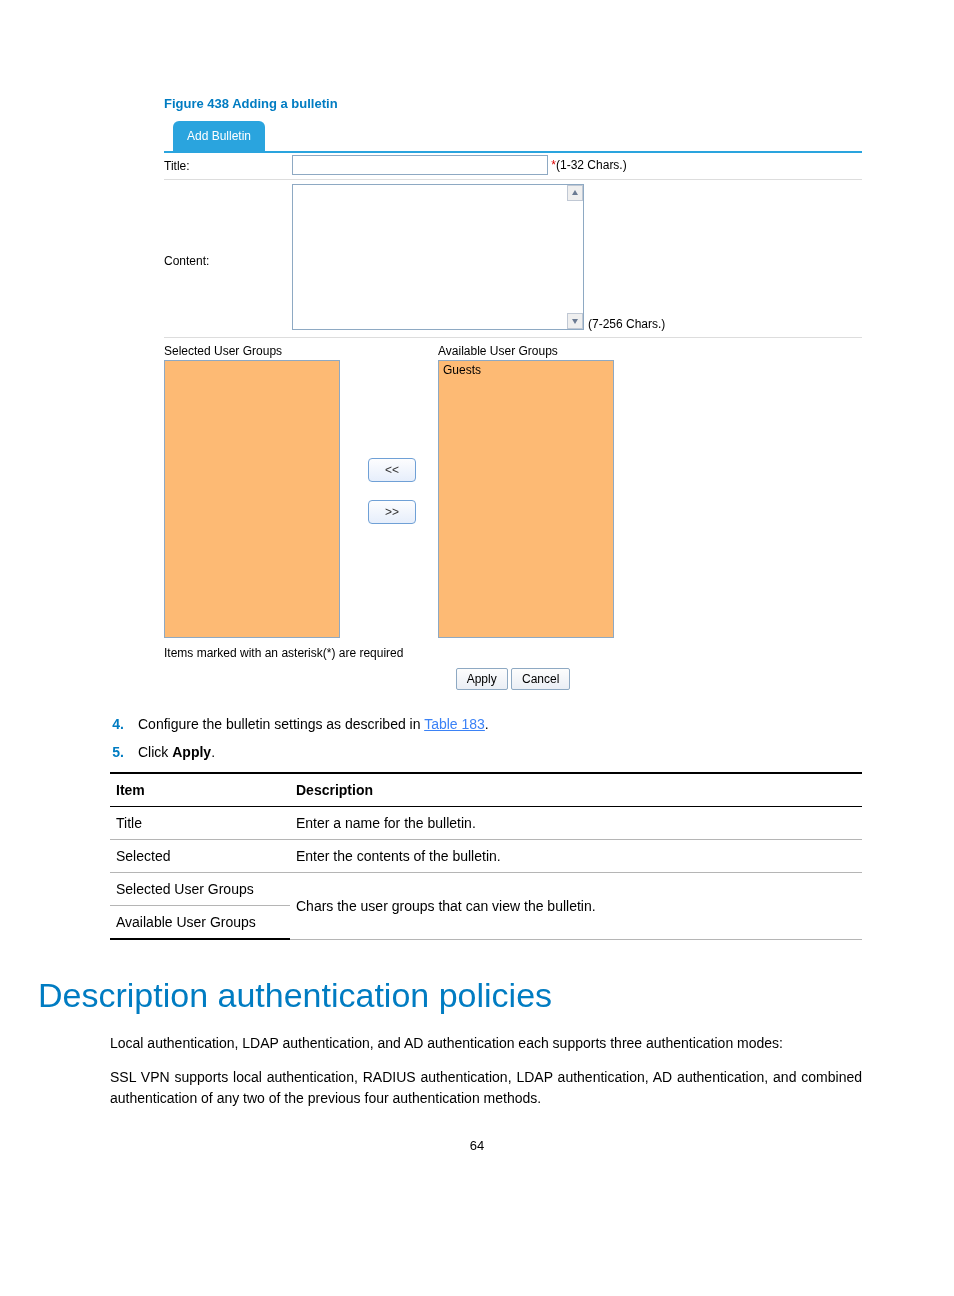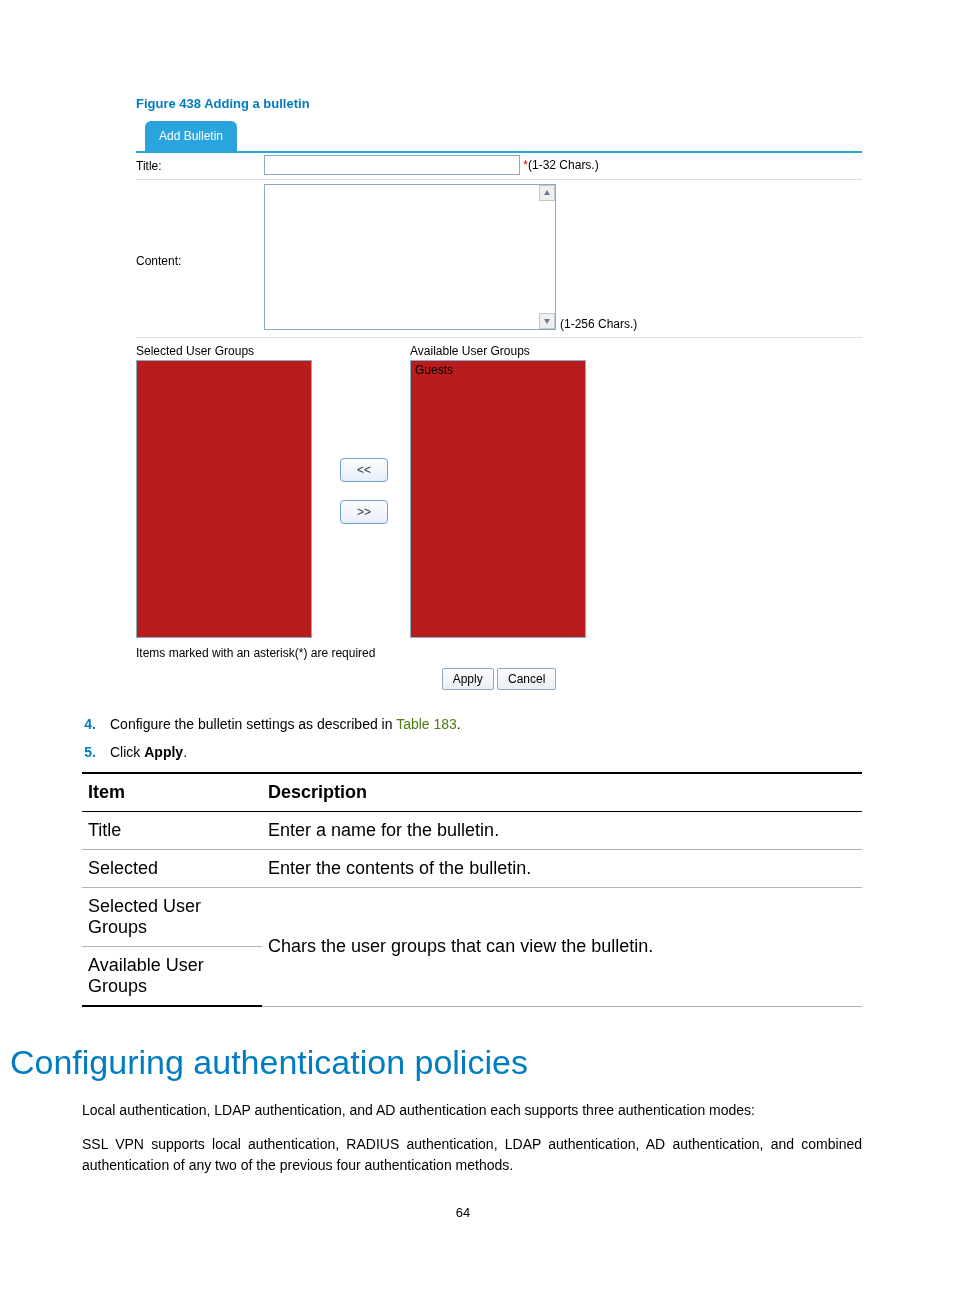--- a/index.html
+++ b/index.html
@@ -5,21 +5,21 @@
   * { box-sizing: border-box; }
   body {
     margin: 0;
     background: #fff;
     font-family: Arial, Helvetica, sans-serif;
     font-size: 13px;
     color: #000;
     width: 954px;
   }
   .page {
-    padding: 96px 92px 40px 64px;
+    padding: 96px 92px 40px 92px;
   }
   .indent {
     margin-left: 72px;
   }
   .fig-caption {
     color: #007cc2;
     font-weight: bold;
     font-size: 13px;
     margin-bottom: 8px;
     margin-left: 72px;
@@ -114,21 +114,21 @@
   .groups-col {
     display: flex;
     flex-direction: column;
   }
   .group-label {
     font-size: 12px;
     margin-bottom: 2px;
   }
   .listbox {
     border: 1px solid #8ea9c3;
-    background: #b91c1c;
+    background: #fdba74;
     font-size: 12px;
     padding: 2px;
     overflow: hidden;
   }
   .list-item { padding: 0 2px; }
   .move-col {
     display: flex;
     flex-direction: column;
     justify-content: center;
     align-items: center;
@@ -176,32 +176,32 @@
   .step-num {
     width: 28px;
     color: #007cc2;
     font-weight: bold;
     text-align: right;
     padding-right: 14px;
     margin-left: 0;
   }
   .step-body { flex: 1; }
   .step-body b { font-weight: bold; }
-  .link { color: #4d7c0f; }
+  .link { color: #3b82f6; text-decoration: underline; }
   .table-caption {
     color: #007cc2;
     font-weight: bold;
     font-size: 13px;
     margin: 4px 0 10px 0;
   }
   table.cfg {
     width: 100%;
     border-collapse: collapse;
     font-family: "Segoe UI", Arial, sans-serif;
-    font-size: 18px;
+    font-size: 14px;
   }
   table.cfg th {
     text-align: left;
     font-weight: bold;
     border-top: 2px solid #000;
     border-bottom: 1px solid #000;
     padding: 8px 6px;
   }
   table.cfg td {
     border-bottom: 1px solid #b5b5b5;
@@ -267,21 +267,21 @@
               </svg>
           </div>
           <div class="arrow-btn">
             <svg width="8" height="8" viewBox="0 0 8 8">
                 <polygon points="1,2 7,2 4,7" fill="#6b7b93"></polygon>
               </svg>
           </div>
         </div>
       </div>
       <div style="align-self:flex-end; padding-bottom:2px; padding-left:4px;">
-        <span class="hint-text">(1-256 Chars.)</span>
+        <span class="hint-text">(7-256 Chars.)</span>
       </div>
     </div>
 
     <div class="groups-row noborder">
       <div class="groups-col sel-col">
         <div class="group-label">Selected User Groups</div>
         <div class="listbox sel-listbox"></div>
       </div>
 
       <div class="move-col">
@@ -342,20 +342,20 @@
           <td rowspan="2">Chars the user groups that can view the bulletin.</td>
         </tr>
         <tr>
           <td class="item-col">Available User Groups</td>
         </tr>
       </tbody>
     </table>
   </div>
 
   <div class="indent" style="margin-left:18px;">
-    <h1 class="section">Configuring authentication policies</h1>
+    <h1 class="section">Description authentication policies</h1>
     <p class="para">Local authentication, LDAP authentication, and AD authentication each supports three authentication modes:</p>
     <p class="para">SSL VPN supports local authentication, RADIUS authentication, LDAP authentication, AD authentication, and combined authentication of any two of the previous four authentication methods.</p>
   </div>
 
   <div class="pagenum">64</div>
 
 </div>
 
 </body></html>

